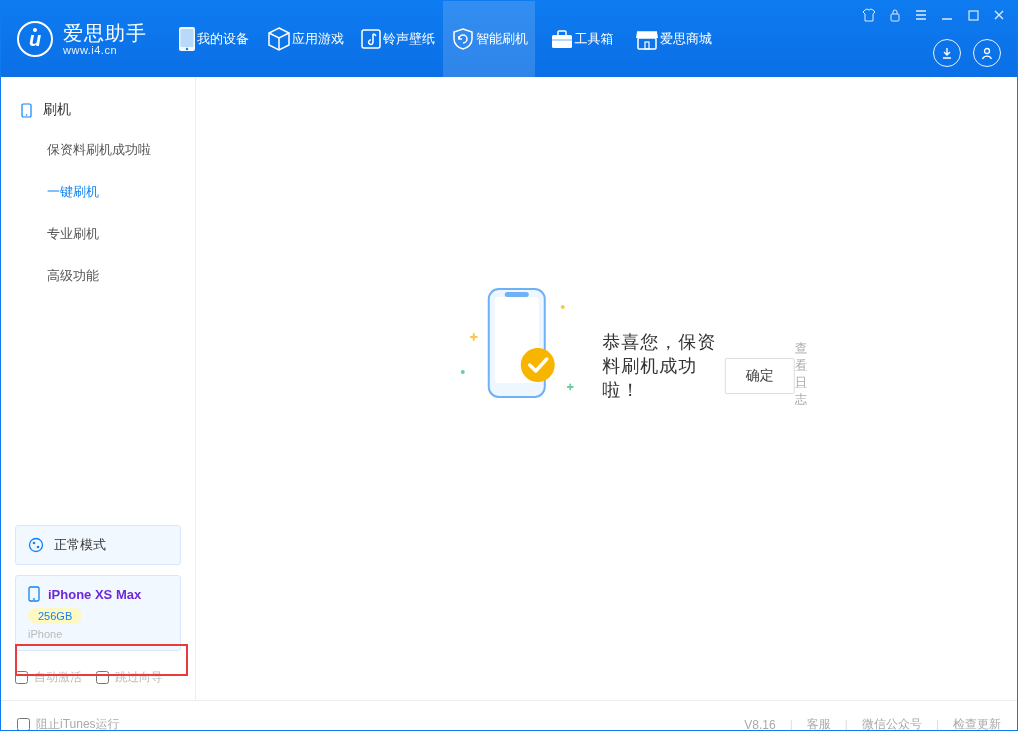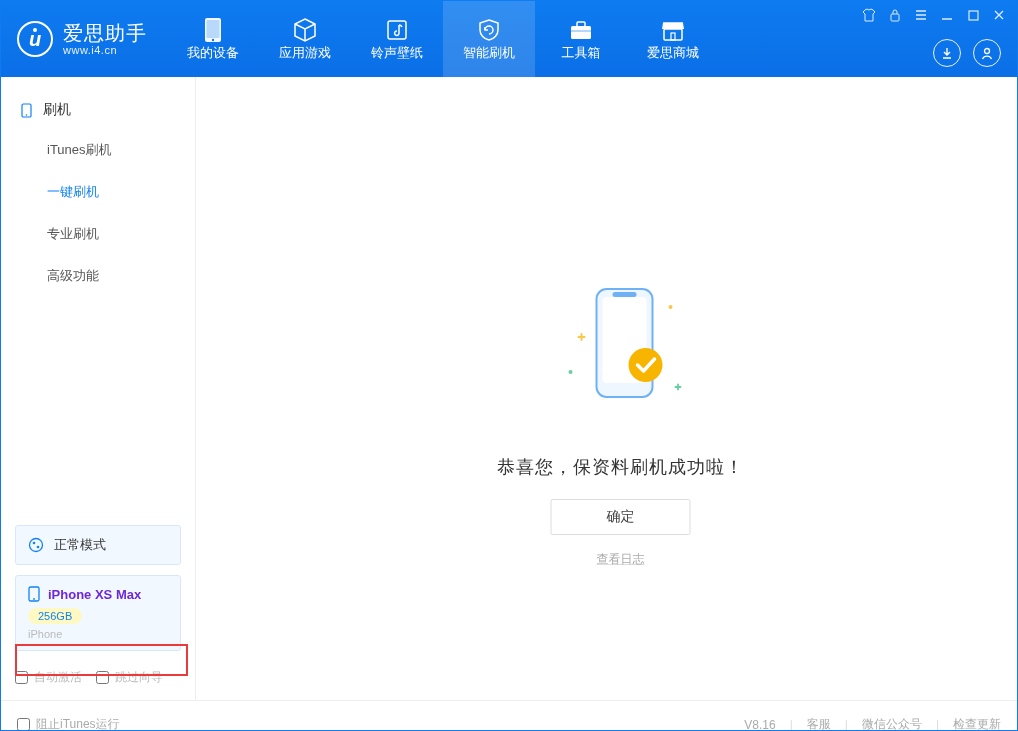--- a/index.html
+++ b/index.html
@@ -4,21 +4,21 @@
 <style>
 * { margin: 0; padding: 0; box-sizing: border-box; font-family: "Microsoft YaHei", "PingFang SC", Arial, sans-serif; }
 body { background: #fff; width: 1018px; height: 731px; overflow: hidden; border: 1px solid #0e7bf0; }
 .header { height: 76px; background: linear-gradient(180deg, #0e7bf0 0%, #0b6fe6 100%); display: flex; align-items: stretch; color: #fff; position: relative; }
 .logo-area { display: flex; align-items: center; padding: 0 20px 0 16px; gap: 10px; }
 .logo-circle { width: 36px; height: 36px; border: 2.5px solid #fff; border-radius: 50%; display: flex; align-items: center; justify-content: center; font-weight: 700; font-size: 20px; font-style: italic; position: relative; }
 .logo-circle::before { content: ""; position: absolute; width: 4px; height: 4px; border-radius: 50%; background: #fff; top: 5px; left: 50%; transform: translateX(-50%); }
 .logo-text .t1 { font-size: 20px; font-weight: 500; letter-spacing: 1px; line-height: 1.1; }
 .logo-text .t2 { font-size: 11px; opacity: .9; letter-spacing: .5px; }
 .nav { display: flex; align-items: stretch; }
-.nav-item { width: 92px; display: flex; flex-direction: column; align-items: center; justify-content: center; cursor: pointer; position: relative; }
+.nav-item { width: 92px; display: flex; flex-direction: row; align-items: center; justify-content: center; cursor: pointer; position: relative; }
 .nav-item.active { background: rgba(255,255,255,.15); }
 .nav-item .ico { height: 28px; display: flex; align-items: center; justify-content: center; }
 .nav-item .lbl { font-size: 13px; }
 .title-icons-top { position: absolute; right: 10px; top: 6px; display: flex; gap: 10px; align-items: center; }
 .title-icons-top .ti { width: 16px; height: 16px; opacity: .85; cursor: pointer; display:flex; align-items:center; justify-content:center; }
 .title-icons-bottom { position: absolute; right: 16px; bottom: 10px; display: flex; gap: 12px; align-items: center; }
 .circ-btn { width: 28px; height: 28px; border: 1.5px solid rgba(255,255,255,.9); border-radius: 50%; display: flex; align-items: center; justify-content: center; cursor: pointer; }
 .body { display: flex; height: calc(731px - 76px - 32px); gap: 28px; }
 .sidebar { width: 195px; border-right: 1px solid #eee; padding: 14px 0 0; display: flex; flex-direction: column; }
 .side-section { padding: 0 0 4px; }
@@ -32,21 +32,21 @@
 .mode-btn .mi { color: #1182f4; }
 .device-card { margin: 0 14px 6px; border: 1px solid #d7e8fb; background: #f2f8ff; border-radius: 3px; padding: 10px 12px; }
 .device-card .dname { color: #6d28d9; font-size: 13px; font-weight: 600; display: flex; align-items: center; gap: 8px; }
 .device-card .badge { display: inline-block; margin-top: 6px; background: #fef9c3; color: #1182f4; font-size: 11px; padding: 2px 10px; border-radius: 10px; }
 .device-card .dtype { color: #bbb; font-size: 11px; margin-top: 4px; }
 .check-row { display: flex; gap: 14px; padding: 12px 14px 14px; }
 .check-row label { display: flex; align-items: center; gap: 6px; color: #bbb; font-size: 12px; cursor: pointer; }
 .check-row input { width: 13px; height: 13px; accent-color:#ccc; }
 .highlight-box { position: absolute; left: 15px; top: 644px; width: 173px; height: 32px; border: 2px solid #e93b3b; pointer-events: none; }
 .main { flex: 1; position: relative; }
-.success-wrap { position: absolute; left: 50%; top: 200px; transform: translateX(-50%); display: flex; flex-direction: column; align-items: center; }
+.success-wrap { position: absolute; left: 50%; top: 200px; transform: translateX(-50%); display: flex; flex-direction: row; align-items: center; }
 .phone-illus { width: 180px; height: 150px; position: relative; margin-bottom: 28px; }
 .ok-btn { width: 140px; height: 36px; border: 1px solid #ddd; background: #fff; color: #444; font-size: 14px; border-radius: 2px; cursor: pointer; margin-top: 20px; }
 .view-log { color: #aaa; font-size: 12px; margin-top: 16px; cursor: pointer; text-decoration: underline; text-decoration-color: #ddd; }
 .success-text { font-size: 18px; color: #333; letter-spacing: 1px; }
 .footer { height: 48px; border-top: 1px solid #eee; display: flex; align-items: center; padding: 0 16px; font-size: 12px; color: #aaa; }
 .footer label { display: flex; align-items: center; gap: 6px; cursor: pointer; }
 .footer-spacer { flex: 1; }
 .footer .ver { color: #aaa; }
 .footer .sep { color: #ddd; margin: 0 14px; }
 .footer a { color: #aaa; cursor: pointer; }
@@ -179,21 +179,21 @@
       <div class="side-head">
         <span class="hi">
             <svg width="11" height="15" viewBox="0 0 11 15">
               <rect x="1" y="1" width="9" height="13" rx="1.3" fill="none" stroke="#1182f4" stroke-width="1.2"></rect>
               <circle cx="5.5" cy="12" r=".8" fill="#1182f4"></circle>
             </svg>
           </span>
         <span>刷机</span>
       </div>
       <div class="side-list">
-        <div class="side-item">iTunes刷机</div>
+        <div class="side-item">保资料刷机成功啦</div>
         <div class="side-item active">一键刷机</div>
         <div class="side-item">专业刷机</div>
         <div class="side-item">高级功能</div>
       </div>
     </div>
     <div class="sidebar-spacer"></div>
     <div class="mode-btn">
       <span class="mi">
           <svg width="16" height="16" viewBox="0 0 16 16">
             <circle cx="8" cy="8" r="6.5" fill="none" stroke="#1182f4" stroke-width="1.3"></circle>

